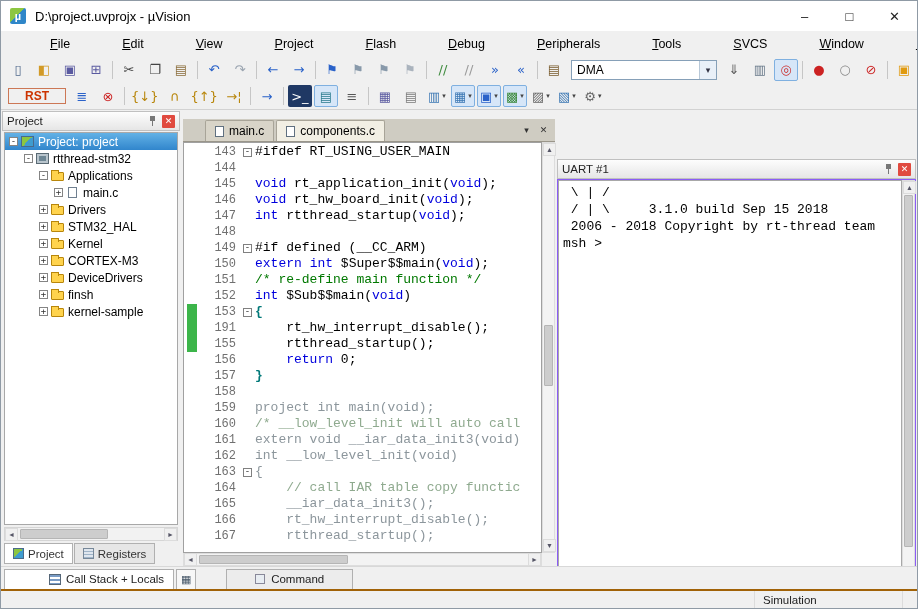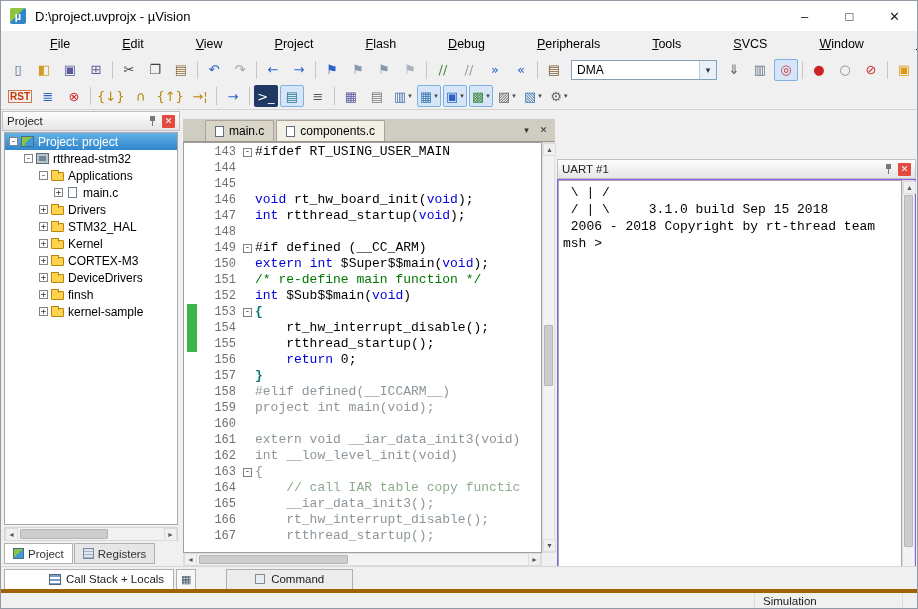--- a/index.html
+++ b/index.html
@@ -23,21 +23,21 @@
   .menu-item u{text-decoration:underline;}
 
   
   .toolbar{position:absolute;left:0;right:0;display:flex;align-items:center;padding-left:4px;background:#f0f0f0;}
   #toolbar1{top:55px;height:27px;}
   #toolbar2{top:82px;height:27px;border-bottom:1px solid #d2d2d2;}
   .tb-group{display:flex;align-items:center;}
   .ticon{min-width:24px;height:22px;display:flex;align-items:center;justify-content:center;font-size:13px;
          margin:0 1px;border:1px solid transparent;border-radius:2px;font-family:"DejaVu Sans",sans-serif;padding:0 1px;}
   .ticon.sel{background:#d6e6f8;border-color:#7fb0e0;}
-  .ticon .rst-text{font-size:10px;font-weight:bold;font-family:"Liberation Sans",sans-serif;border:1px solid #cc7755;padding:0 1px;}
+  .ticon .rst-text{font-size:12px;font-weight:bold;font-family:"Liberation Sans",sans-serif;border:1px solid #cc7755;padding:0 16px;}
   .ticon .ddarrow{font-size:7px;margin-left:2px;color:#444;}
   .tsep{width:1px;height:18px;background:#c6c6c6;margin:0 3px;flex:none;}
   .combo{width:158px;height:20px;background:#fff;border:1px solid #86a0b8;display:flex;align-items:center;margin:0 4px;font-size:12px;}
   .combo-value{padding-left:5px;flex:1;color:#000;}
   .combo-arrow{width:17px;height:100%;background:#e9f0f8;border-left:1px solid #b8c8d8;display:flex;align-items:center;justify-content:center;}
   .combo-arrow::after{content:"▾";font-size:9px;color:#334;}
 
   
   .panel-header{height:20px;display:flex;align-items:center;background:linear-gradient(#fdfdfd,#e6e6e6);
                 border:1px solid #c0c0c0;font-size:11.5px;color:#222;padding:0 4px;}
@@ -114,21 +114,21 @@
   #uart-hthumb{position:absolute;top:1px;bottom:1px;left:2px;width:92%;}
 
   
   .bottom-strip{position:absolute;left:0;right:0;top:565px;height:25px;background:#f0f0f0;display:flex;align-items:center;border-top:1px solid #d8d8d8;}
   .dock-tab{display:flex;align-items:center;height:21px;padding:0 9px;border:1px solid #b0b0b0;font-size:11.5px;color:#222;}
   #callstack-tab{margin-left:3px;background:#ffffff;padding-left:44px;}
   .cs-icon{width:12px;height:11px;background:repeating-linear-gradient(#7a9cc6 0 2px,#fff 2px 4px);border:1px solid #567;margin-right:5px;}
   .grid-btn{width:20px;height:21px;border:1px solid #b0b0b0;background:#f7f7f7;margin-left:2px;display:flex;align-items:center;justify-content:center;font-size:11px;color:#456;}
   #command-tab{margin-left:30px;background:#ececec;padding:0 28px;}
   .cmd-icon{width:10px;height:10px;border:1px solid #889;background:#e8edf2;margin-right:6px;}
-  .statusbar{position:absolute;left:0;right:0;bottom:0;height:19px;background:#f0f0f0;border-top:4px solid #a16207;
+  .statusbar{position:absolute;left:0;right:0;bottom:0;height:19px;background:#f0f0f0;border-top:2px solid #a16207;
              display:flex;align-items:center;font-size:11.5px;color:#222;}
   .sb-left{flex:1;height:100%;border-right:1px solid #dcdcdc;}
   .sb-sim{width:148px;height:100%;display:flex;align-items:center;padding-left:8px;border-right:1px solid #dcdcdc;}
   .sb-grip{width:14px;height:100%;}
 </style>
 </head>
 <body>
 
 <div class="window">
 
@@ -427,36 +427,36 @@
           </div>
         </div>
       <div class="etab-btns">
         <div class="etb etb-menu"></div>
         <div class="etb etb-close"></div>
       </div>
     </div>
     <div class="code-wrap">
         <div class="code-line"><span class="cl-margin"></span><span class="cl-num">143</span><span class="cl-fold"><span class="fold-box">-</span></span><span class="cl-code"><span class="s-n">#ifdef RT_USING_USER_MAIN</span></span></div>
         <div class="code-line"><span class="cl-margin"></span><span class="cl-num">144</span><span class="cl-fold"></span><span class="cl-code"></span></div>
-        <div class="code-line"><span class="cl-margin"></span><span class="cl-num">145</span><span class="cl-fold"></span></div>
+        <div class="code-line"><span class="cl-margin"></span><span class="cl-num">145</span><span class="cl-fold"></span><span class="cl-code"><span class="s-k">void</span><span class="s-n"> rt_application_init(</span><span class="s-k">void</span><span class="s-n">);</span></span></div>
         <div class="code-line"><span class="cl-margin"></span><span class="cl-num">146</span><span class="cl-fold"></span><span class="cl-code"><span class="s-k">void</span><span class="s-n"> rt_hw_board_init(</span><span class="s-k">void</span><span class="s-n">);</span></span></div>
         <div class="code-line"><span class="cl-margin"></span><span class="cl-num">147</span><span class="cl-fold"></span><span class="cl-code"><span class="s-k">int</span><span class="s-n"> rtthread_startup(</span><span class="s-k">void</span><span class="s-n">);</span></span></div>
         <div class="code-line"><span class="cl-margin"></span><span class="cl-num">148</span><span class="cl-fold"></span><span class="cl-code"></span></div>
         <div class="code-line"><span class="cl-margin"></span><span class="cl-num">149</span><span class="cl-fold"><span class="fold-box">-</span></span><span class="cl-code"><span class="s-n">#if defined (__CC_ARM)</span></span></div>
         <div class="code-line"><span class="cl-margin"></span><span class="cl-num">150</span><span class="cl-fold"></span><span class="cl-code"><span class="s-k">extern</span><span class="s-n"> </span><span class="s-k">int</span><span class="s-n"> $Super$$main(</span><span class="s-k">void</span><span class="s-n">);</span></span></div>
         <div class="code-line"><span class="cl-margin"></span><span class="cl-num">151</span><span class="cl-fold"></span><span class="cl-code"><span class="s-c">/* re-define main function */</span></span></div>
         <div class="code-line"><span class="cl-margin"></span><span class="cl-num">152</span><span class="cl-fold"></span><span class="cl-code"><span class="s-k">int</span><span class="s-n"> $Sub$$main(</span><span class="s-k">void</span><span class="s-n">)</span></span></div>
         <div class="code-line"><span class="cl-margin green"></span><span class="cl-num">153</span><span class="cl-fold"><span class="fold-box">-</span></span><span class="cl-code"><span class="s-b">{</span></span></div>
-        <div class="code-line"><span class="cl-margin green"></span><span class="cl-num">154</span><span class="cl-fold"></span><span class="cl-code"><span class="s-n">    rt_hw_interrupt_disable();</span></span></div>
+        <div class="code-line"><span class="cl-margin green"></span><span class="cl-num">191</span><span class="cl-fold"></span><span class="cl-code"><span class="s-n">    rt_hw_interrupt_disable();</span></span></div>
         <div class="code-line"><span class="cl-margin green"></span><span class="cl-num">155</span><span class="cl-fold"></span><span class="cl-code"><span class="s-n">    rtthread_startup();</span></span></div>
         <div class="code-line"><span class="cl-margin"></span><span class="cl-num">156</span><span class="cl-fold"></span><span class="cl-code"><span class="s-n">    </span><span class="s-k">return</span><span class="s-n"> 0;</span></span></div>
         <div class="code-line"><span class="cl-margin"></span><span class="cl-num">157</span><span class="cl-fold"></span><span class="cl-code"><span class="s-b">}</span></span></div>
-        <div class="code-line"><span class="cl-margin"></span><span class="cl-num">158</span><span class="cl-fold"></span><span class="cl-code"><span class="s-g">#elif defined(__ICCARM__)</span></span></div>
+        <div class="code-line"><span class="cl-margin"></span><span class="cl-num">158</span><span class="cl-fold"></span></div>
         <div class="code-line"><span class="cl-margin"></span><span class="cl-num">159</span><span class="cl-fold"></span><span class="cl-code"><span class="s-g">project int main(void);</span></span></div>
-        <div class="code-line"><span class="cl-margin"></span><span class="cl-num">160</span><span class="cl-fold"></span></div>
+        <div class="code-line"><span class="cl-margin"></span><span class="cl-num">160</span><span class="cl-fold"></span><span class="cl-code"><span class="s-gc">/* __low_level_init will auto call</span></span></div>
         <div class="code-line"><span class="cl-margin"></span><span class="cl-num">161</span><span class="cl-fold"></span><span class="cl-code"><span class="s-g">extern void __iar_data_init3(void)</span></span></div>
         <div class="code-line"><span class="cl-margin"></span><span class="cl-num">162</span><span class="cl-fold"></span><span class="cl-code"><span class="s-g">int __low_level_init(void)</span></span></div>
         <div class="code-line"><span class="cl-margin"></span><span class="cl-num">163</span><span class="cl-fold"><span class="fold-box">-</span></span><span class="cl-code"><span class="s-g">{</span></span></div>
         <div class="code-line"><span class="cl-margin"></span><span class="cl-num">164</span><span class="cl-fold"></span><span class="cl-code"><span class="s-gc">    // call IAR table copy functic</span></span></div>
         <div class="code-line"><span class="cl-margin"></span><span class="cl-num">165</span><span class="cl-fold"></span><span class="cl-code"><span class="s-g">    __iar_data_init3();</span></span></div>
         <div class="code-line"><span class="cl-margin"></span><span class="cl-num">166</span><span class="cl-fold"></span><span class="cl-code"><span class="s-g">    rt_hw_interrupt_disable();</span></span></div>
         <div class="code-line"><span class="cl-margin"></span><span class="cl-num">167</span><span class="cl-fold"></span><span class="cl-code"><span class="s-g">    rtthread_startup();</span></span></div>
       </div>
     <div class="vscroll" id="editor-vscroll">
       <span class="sbtn">▲</span>

